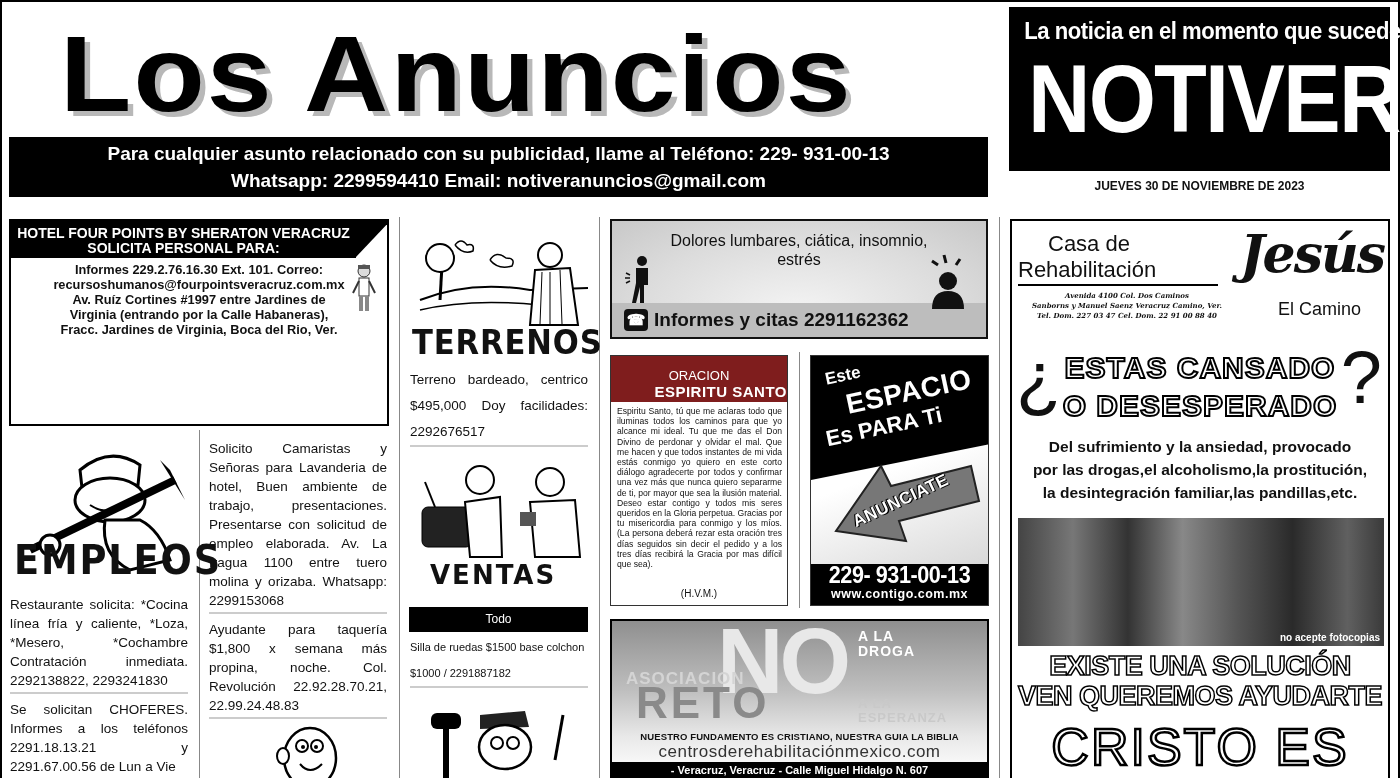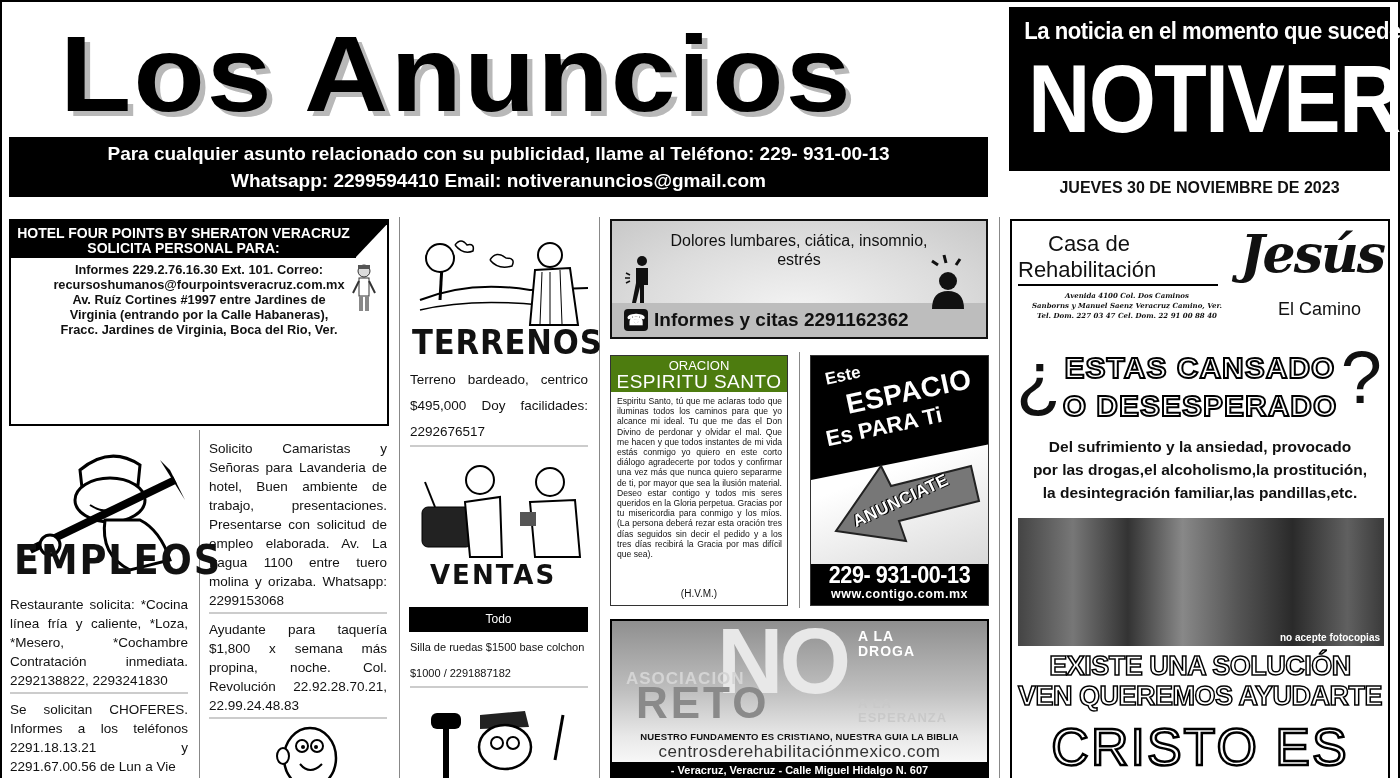--- a/index.html
+++ b/index.html
@@ -12,21 +12,21 @@
   .masthead-title { position: absolute; left: 60px; top: 18px; width: 900px; height: 112px;
     font-family: "Liberation Sans", sans-serif; font-weight: 900; font-size: 108px; letter-spacing: 2px;
     line-height: 112px; color: #000; text-shadow: 5px 5px 0 #b8b8b8; transform: scaleX(1.08); transform-origin: left center; white-space: nowrap; }
   .contact-bar { position: absolute; left: 9px; top: 137px; width: 979px; height: 60px; background: #000; color: #fff;
     text-align: center; font-weight: bold; font-size: 19px; line-height: 27px; padding-top: 3px; }
   .contact-bar div { white-space: nowrap; }
 
   .notiver-box { position: absolute; left: 1009px; top: 7px; width: 381px; height: 164px; background: #000; color: #fff; text-align: center; }
   .notiver-slogan { font-size: 24px; font-weight: bold; padding-top: 10px; letter-spacing: -0.5px; transform: scaleX(0.92); white-space: nowrap; }
   .notiver-name { font-size: 96px; font-weight: 900; line-height: 100px; letter-spacing: -2px; transform: scaleX(0.9); margin-top: 4px; }
-  .date-line { position: absolute; left: 1009px; top: 179px; width: 381px; text-align: center; font-weight: bold; font-size: 16px; }
+  .date-line { position: absolute; left: 1009px; top: 179px; width: 381px; text-align: center; font-weight: bold; font-size: 12px; }
 
   
   .vrule { position: absolute; top: 217px; width: 1px; height: 561px; background: #888; }
 
   
   .hotel-ad { position: absolute; left: 9px; top: 219px; width: 380px; height: 207px; border: 2px solid #000; background: #fff; overflow: hidden; }
   .hotel-head { background: #000; color: #fff; font-size: 14px; line-height: 15px; padding: 5px 0 2px 0; text-align: center; width: 345px; font-weight: 600; position: relative; }
   .hotel-head::after { content: ""; position: absolute; right: -34px; top: 0; border-top: 36px solid #000; border-right: 34px solid transparent; }
   .hotel-jobs { text-align: center; font-weight: 900; font-size: 21px; line-height: 21px; margin-top: 2px; letter-spacing: 0.3px; }
   .hotel-info { text-align: center; font-weight: bold; font-size: 12.8px; line-height: 15px; margin-top: 4px; }
@@ -59,23 +59,23 @@
   .acu-line1 { position: absolute; left: 0; right: 0; top: 10px; text-align: center; font-size: 16px; line-height: 19px; color: #111; }
   .acu-line2 { position: absolute; left: 0; right: 0; top: 52px; text-align: center; font-size: 16px; color: #111; }
   .acu-line2 b { font-size: 20px; font-weight: 900; }
   .acu-phone { position: absolute; left: 12px; bottom: 6px; font-size: 19px; font-weight: bold; color: #111; display: flex; align-items: center; gap: 6px; }
   .phone-icon { width: 24px; height: 22px; background: #111; border-radius: 4px; color: #fff; font-size: 15px; line-height: 22px; text-align: center; }
   .back-pain-icon { position: absolute; left: 12px; top: 34px; width: 30px; height: 50px; }
   .stress-icon { position: absolute; right: 16px; top: 30px; width: 44px; height: 60px; }
 
   
   .oracion-ad { position: absolute; left: 610px; top: 355px; width: 178px; height: 251px; border: 1px solid #333; background: #fff; }
-  .oracion-head { background: #4d7c0f; color: #fff; text-align: center; padding: 3px 0 2px; }
+  .oracion-head { background: #7f1d1d; color: #fff; text-align: center; padding: 13px 0 2px; }
   .oracion-head .t1 { font-size: 13px; line-height: 14px; }
-  .oracion-head .t2 { font-size: 19px; font-weight: 400; line-height: 17px; letter-spacing: 0.5px; }
+  .oracion-head .t2 { font-size: 15px; font-weight: 700; line-height: 17px; letter-spacing: 0.5px; text-align: right; }
   .oracion-body { font-size: 8.6px; line-height: 10.2px; padding: 4px 5px 0 6px; text-align: justify; }
   .oracion-sign { position: absolute; left: 0; right: 0; bottom: 6px; text-align: center; font-size: 10px; }
 
   
   .espacio-ad { position: absolute; left: 810px; top: 355px; width: 179px; height: 251px; background: #000; color: #fff; overflow: hidden; border: 1px solid #333; }
   .espacio-light { position: absolute; left: 0; top: 88px; width: 179px; height: 120px; background: linear-gradient(160deg, #ffffff 30%, #d9d9d9 100%); clip-path: polygon(0 30%, 100% 0, 100% 100%, 0 100%); }
   .espacio-este { position: absolute; left: 14px; top: 10px; font-weight: 900; font-size: 17px; transform: rotate(-12deg); }
   .espacio-espacio { position: absolute; left: 25px; top: 16px; font-weight: 900; font-size: 28px; transform: rotate(-12deg); letter-spacing: 0.5px; }
   .espacio-para { position: absolute; left: 14px; top: 50px; font-weight: 900; font-size: 22px; transform: rotate(-12deg); }
   .espacio-arrow { position: absolute; left: 20px; top: 100px; width: 150px; height: 90px; }

